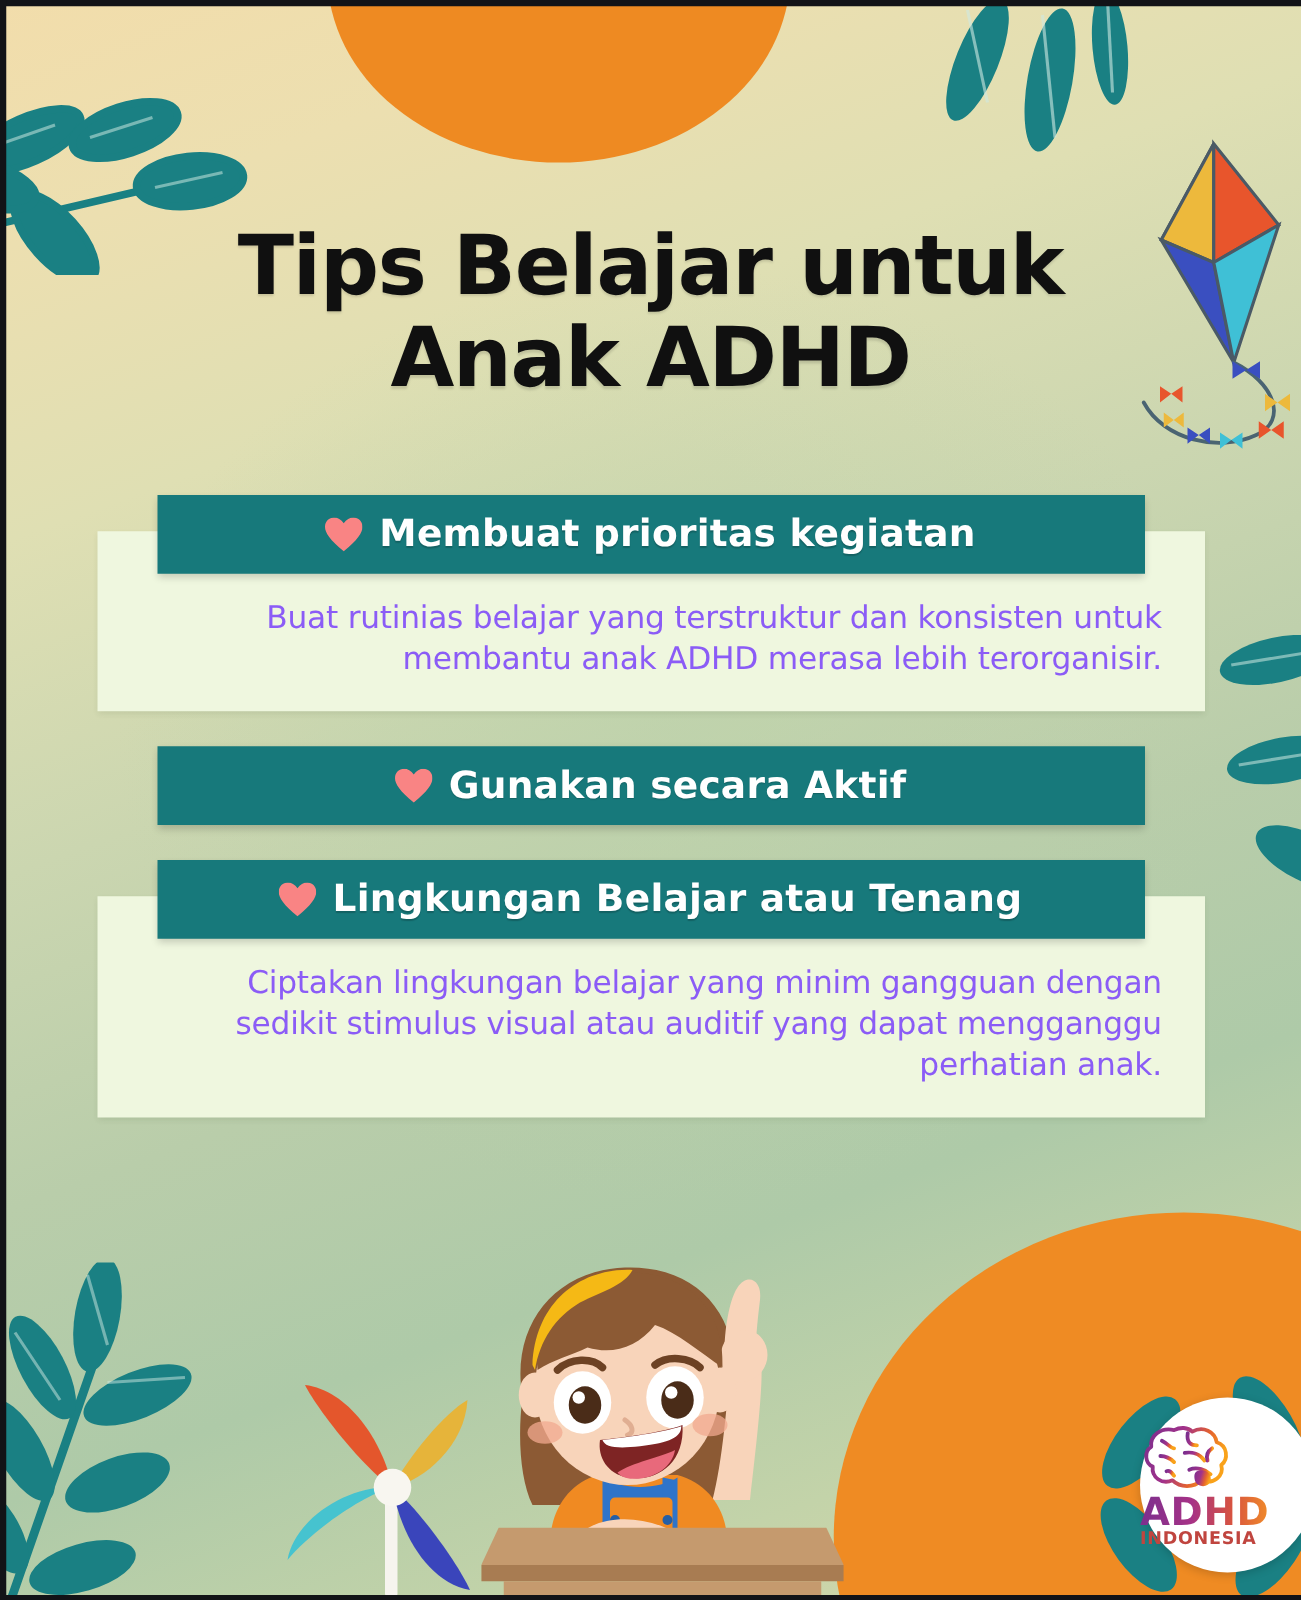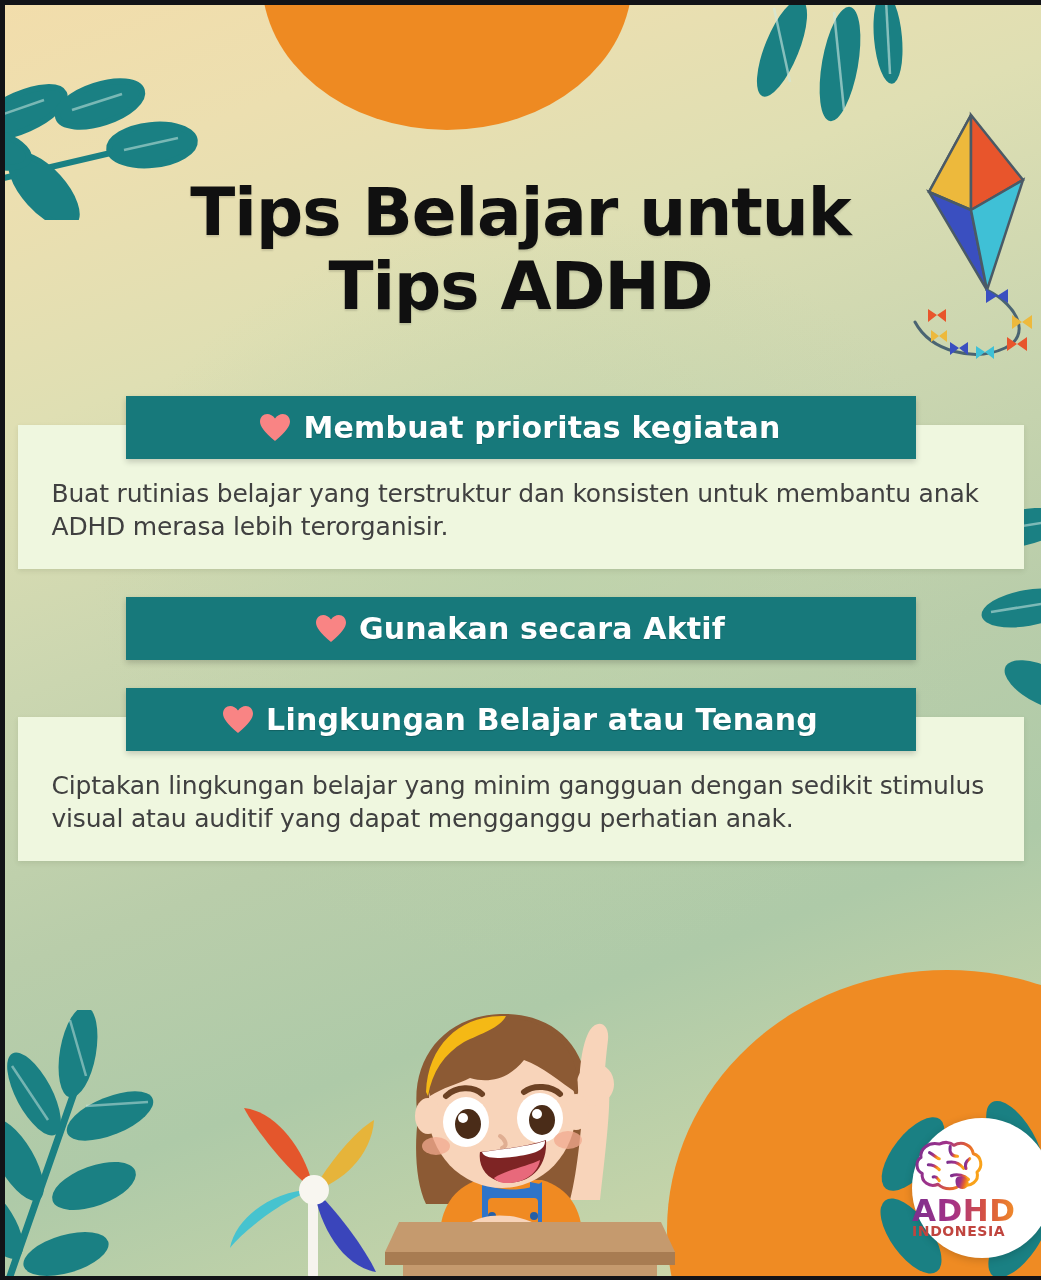--- a/index.html
+++ b/index.html
@@ -44,21 +44,21 @@
   .title-wrap{position:absolute;left:0;top:176px;width:1041px;text-align:center;z-index:20;}
   .title-line{
     font-family:"DejaVu Sans",sans-serif;
     font-weight:bold;color:#101010;letter-spacing:-1px;
     font-size:66px;line-height:74px;
     text-shadow:0 2px 2px rgba(0,0,0,.13);
   }
 
   
   .cards{position:absolute;left:0;top:396px;width:1041px;z-index:25;}
-  .card{position:relative;margin:0 auto 28px auto;width:1006px;}
+  .card{position:relative;margin:0 auto 28px auto;width:886px;}
   .card-body{
     background:#eff7df;
     padding:52px 34px 26px 34px;
     margin-top:-34px;
     box-shadow:0 2px 5px rgba(60,70,40,.12);
   }
   .card-head{
     position:relative;z-index:3;
     width:790px;margin:0 auto;
     background:#17797b;
@@ -72,21 +72,21 @@
   }
   .heart svg{display:block;}
   .card-title{
     font-family:"DejaVu Sans",sans-serif;
     font-weight:bold;color:#ffffff;font-size:30px;letter-spacing:.2px;
     white-space:nowrap;
     text-shadow:0 1px 1px rgba(0,0,0,.2);
   }
   .card-text{
     font-family:"DejaVu Sans",sans-serif;
-    color:#404040;font-size:25px;line-height:33px;text-align:left;
+    color:#8b5cf6;font-size:25px;line-height:33px;text-align:right;
     letter-spacing:-.2px;
   }
 
   
   .kite{position:absolute;right:8px;top:100px;z-index:18;}
 
   
   .pinwheel{position:absolute;left:222px;top:1090px;z-index:22;}
 
   
@@ -220,21 +220,21 @@
         <path d="M76 252 l-9 -6 0 13 z M76 252 l9 -6 0 13 z" fill="#3fc0d6"></path>
         <path d="M50 248 l-9 -6 0 13 z M50 248 l9 -6 0 13 z" fill="#3a4fc0"></path>
         <path d="M30 236 l-8 -6 0 12 z M30 236 l8 -6 0 12 z" fill="#edb93c"></path>
         <path d="M28 215 l-9 -6 0 13 z M28 215 l9 -6 0 13 z" fill="#e8552c"></path>
       </g>
     </svg>
   </div>
 
   <div class="title-wrap">
     <div class="title-line">Tips Belajar untuk</div>
-    <div class="title-line">Tips ADHD</div>
+    <div class="title-line">Anak ADHD</div>
   </div>
 
   <div class="cards">
 
     <div class="card">
       <div class="card-head">
         <span class="heart">
           <svg width="30" height="28" viewBox="0 0 30 28">
               <path d="M15 27 C4 18 0 12 0 7.5 C0 3 3.4 0 7.2 0 C10 0 13 1.6 15 4.6 C17 1.6 20 0 22.8 0 C26.6 0 30 3 30 7.5 C30 12 26 18 15 27 Z" fill="#f98484"></path>
             </svg>

